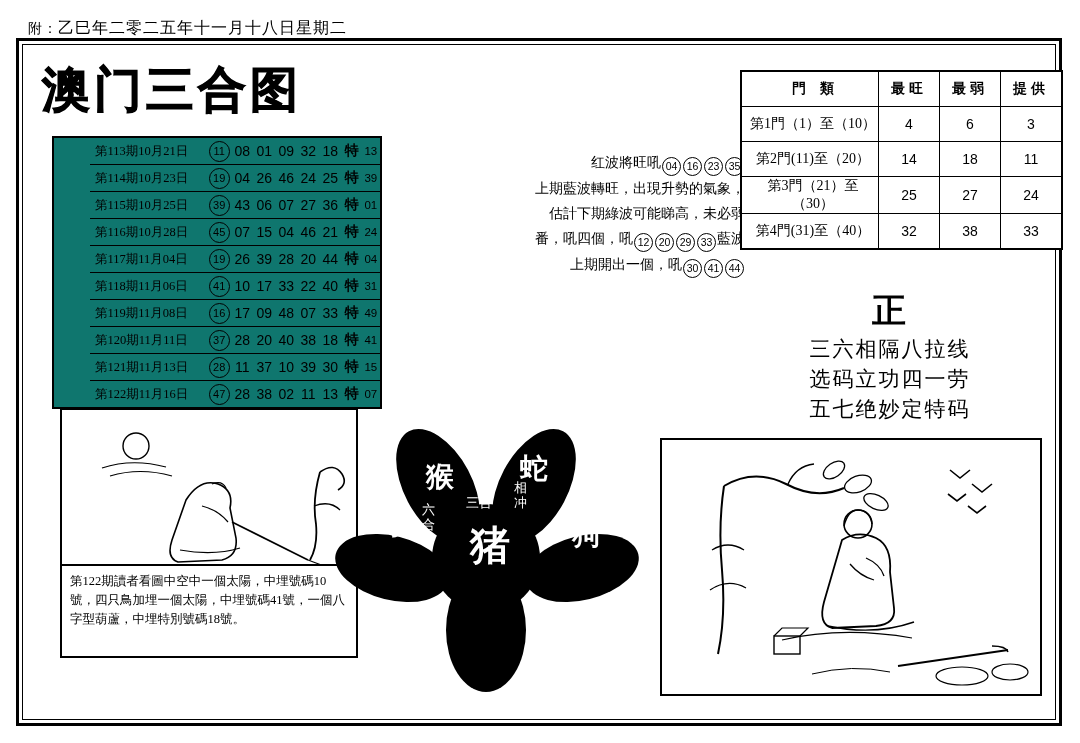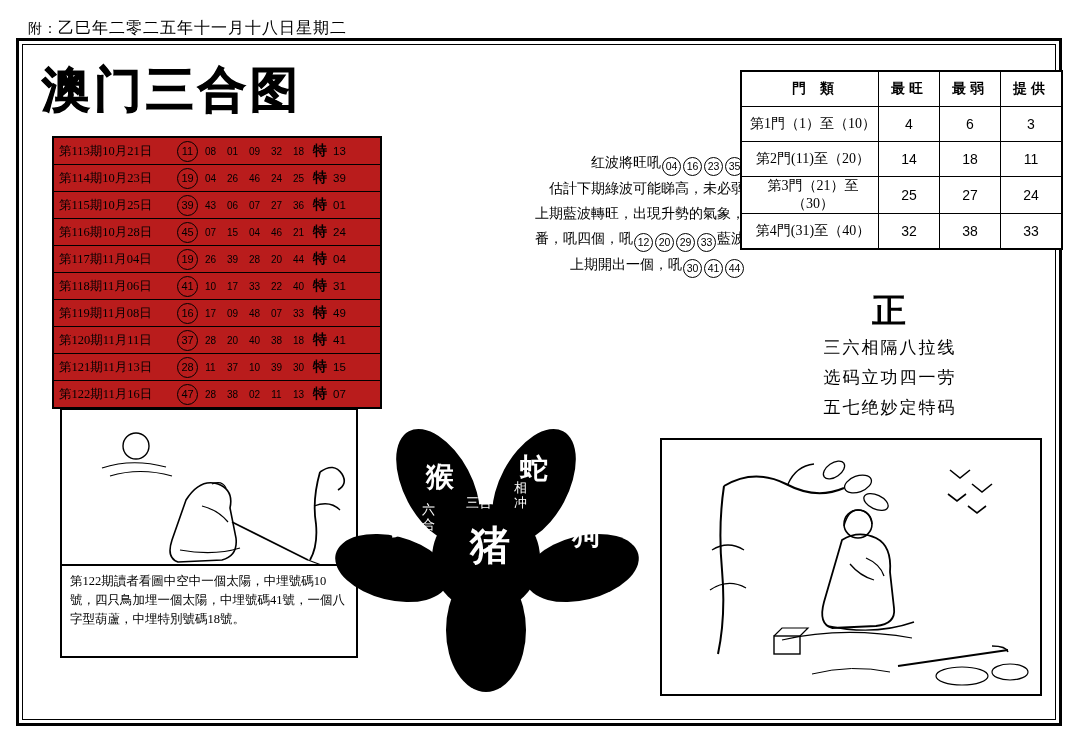--- a/index.html
+++ b/index.html
@@ -43,42 +43,43 @@
     font-family:"DejaVu Sans", sans-serif;
     -webkit-text-stroke:1px #000;
   }
 
   
   .draws{
     position:absolute;left:52px;top:136px;
     width:330px;
     border:2px solid #000;
     box-sizing:border-box;
-    background:#b91c1c;
+    background:#0f766e;
+    padding-left:36px;
   }
   .draw-row{
     display:flex;align-items:center;
     height:26px;
     padding-left:5px;
     font-size:13px;
     white-space:nowrap;
   }
   .draw-row .label{
     width:118px;font-size:12.5px;letter-spacing:0px;
   }
   .balls{display:flex;gap:3px;align-items:center;}
   .ball{
     display:inline-flex;align-items:center;justify-content:center;
     width:19px;height:19px;border:1px solid #000;border-radius:50%;
     font-size:11px;line-height:1;
     font-family:"Liberation Sans", sans-serif;
   }
   .plain{
     display:inline-flex;align-items:center;justify-content:center;
-    width:19px;height:19px;font-size:10px;
+    width:19px;height:19px;font-size:14px;
     font-family:"Liberation Sans", sans-serif;
   }
   .te{margin-left:5px;font-weight:bold;font-size:14px;}
   .te-num{
     display:inline-flex;align-items:center;justify-content:center;
     width:19px;height:19px;font-size:11.5px;margin-left:3px;
     font-family:"Liberation Sans", sans-serif;
   }
 
   
@@ -116,22 +117,22 @@
 
   
   .zheng{
     position:absolute;left:740px;top:288px;width:300px;text-align:center;
   }
   .zheng .big{
     font-size:34px;font-weight:bold;letter-spacing:2px;
     font-family:"DejaVu Sans", sans-serif;
   }
   .zheng .ln{
-    font-size:17px;line-height:30px;letter-spacing:2px;
-    font-family:Liberation Mono, monospace;
+    font-size:21px;line-height:30px;letter-spacing:2px;
+    font-family:Liberation Serif, serif;
   }
 
   
   .illus-left{
     position:absolute;left:60px;top:408px;width:298px;height:250px;
     border:2px solid #000;box-sizing:border-box;overflow:hidden;background:#fff;
   }
   .illus-left .cap{
     position:absolute;left:0;bottom:0;width:100%;
     box-sizing:border-box;
@@ -312,22 +313,22 @@
         </div>
         <span class="te">特</span>
         <span class="te-num">07</span>
       </div>
     </div>
 
   <div class="commentary">
     <div class="line">
       <span>红波將旺吼</span><span id="c1nums"><span class="circ">04</span><span class="circ">16</span><span class="circ">23</span><span class="circ">35</span></span>
     </div>
+    <div class="line">上期藍波轉旺，出現升勢的氣象，</div>
     <div class="line">估計下期綠波可能睇高，未必弱</div>
-    <div class="line">上期藍波轉旺，出現升勢的氣象，</div>
     <div class="line">
       <span>番，吼四個，吼</span><span id="c4nums"><span class="circ">12</span><span class="circ">20</span><span class="circ">29</span><span class="circ">33</span></span><span>藍波</span>
     </div>
     <div class="line">
       <span>上期開出一個，吼</span><span id="c5nums"><span class="circ">30</span><span class="circ">41</span><span class="circ">44</span></span>
     </div>
   </div>
 
   <table class="stats">
     <thead>

